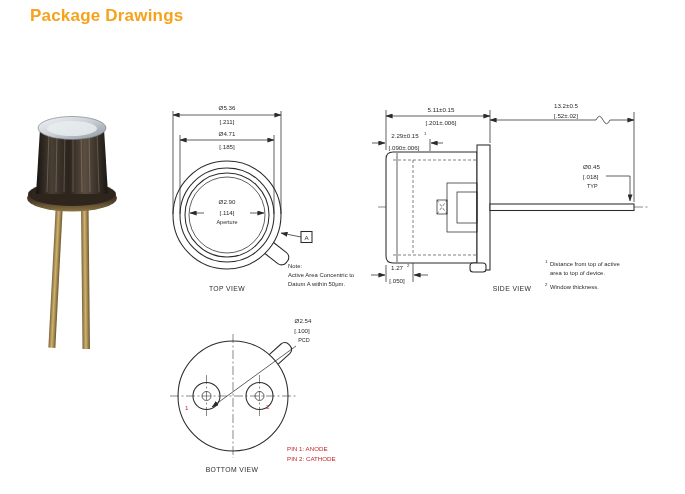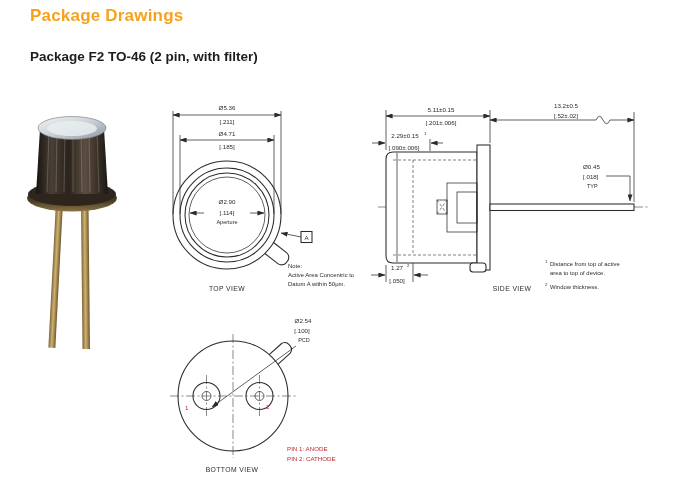--- a/index.html
+++ b/index.html
@@ -29,21 +29,20 @@
   .outlineW{stroke:#2b2b2b;stroke-width:1.05;fill:#ffffff;}
   .hid{stroke:#2b2b2b;stroke-width:.6;fill:none;stroke-dasharray:3 2;}
   .cl{stroke:#2b2b2b;stroke-width:.55;fill:none;stroke-dasharray:9 2.5 2 2.5;}
 </style>
 </head>
 <body>
 
 <div class="page">
 
   <h1 class="title">Package Drawings</h1>
-  <h2 class="subtitle">Package F2 TO-46 (2 pin, with filter)</h2>
 
   <svg width="685" height="494" viewBox="0 0 685 494">
     <defs>
       <marker id="arr" viewBox="0 0 7 5" refX="6.6" refY="2.5" markerWidth="7" markerHeight="5" orient="auto-start-reverse" markerUnits="userSpaceOnUse">
         <path d="M0,0 L7,2.5 L0,5 Z" fill="#2b2b2b"></path>
       </marker>
       <linearGradient id="gold" x1="0" y1="0" x2="1" y2="0">
         <stop offset="0" stop-color="#7d6538"></stop>
           <stop offset="0.45" stop-color="#cdb272"></stop>
         <stop offset="0.7" stop-color="#a88a4e"></stop>

